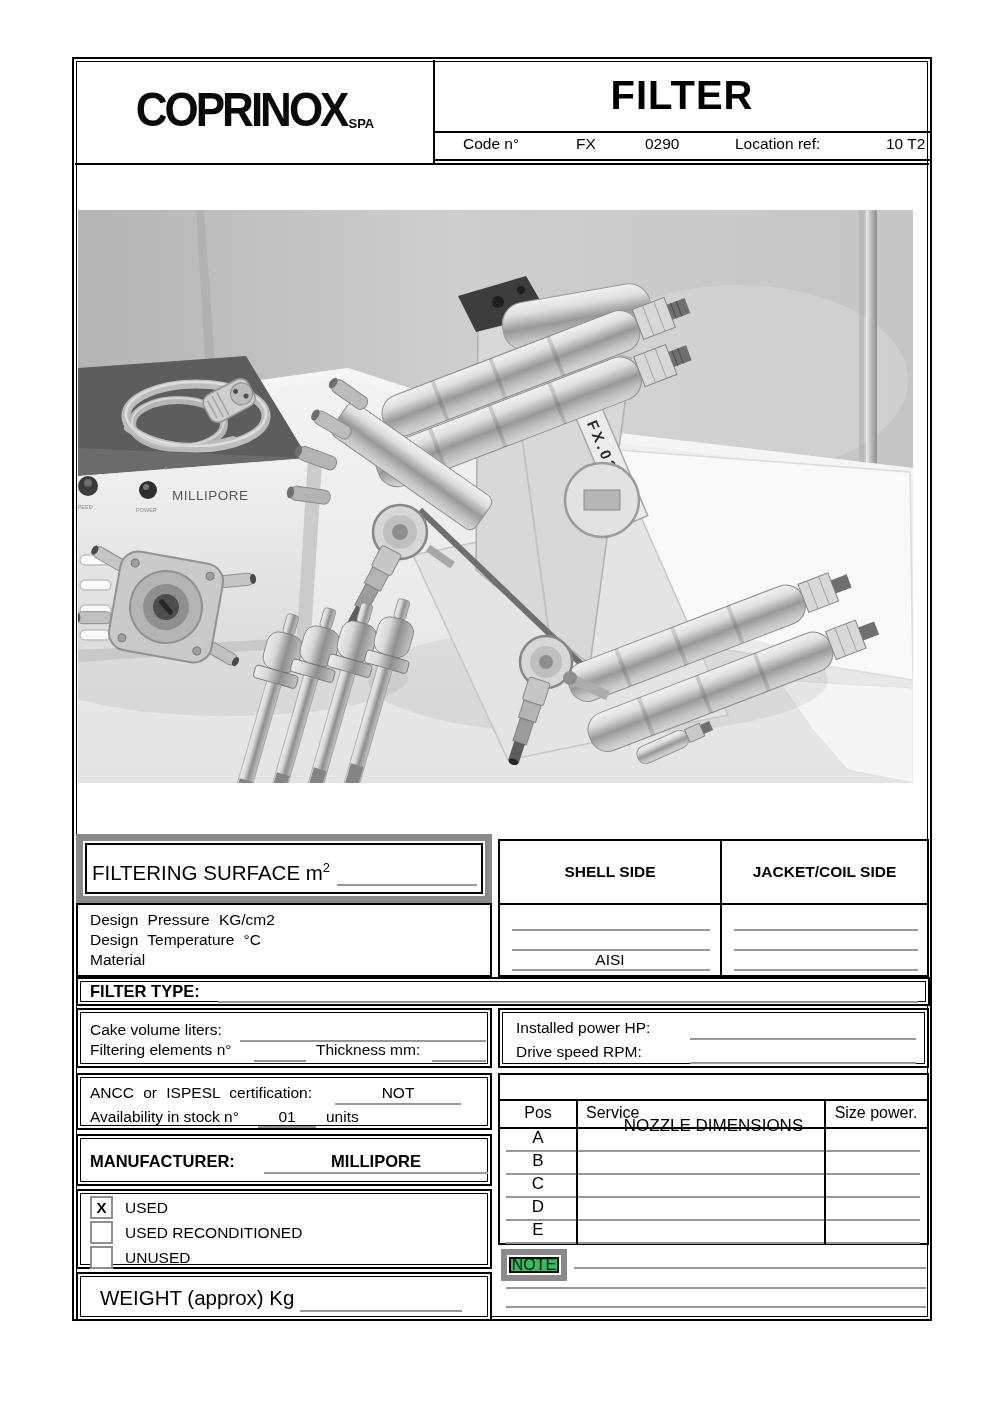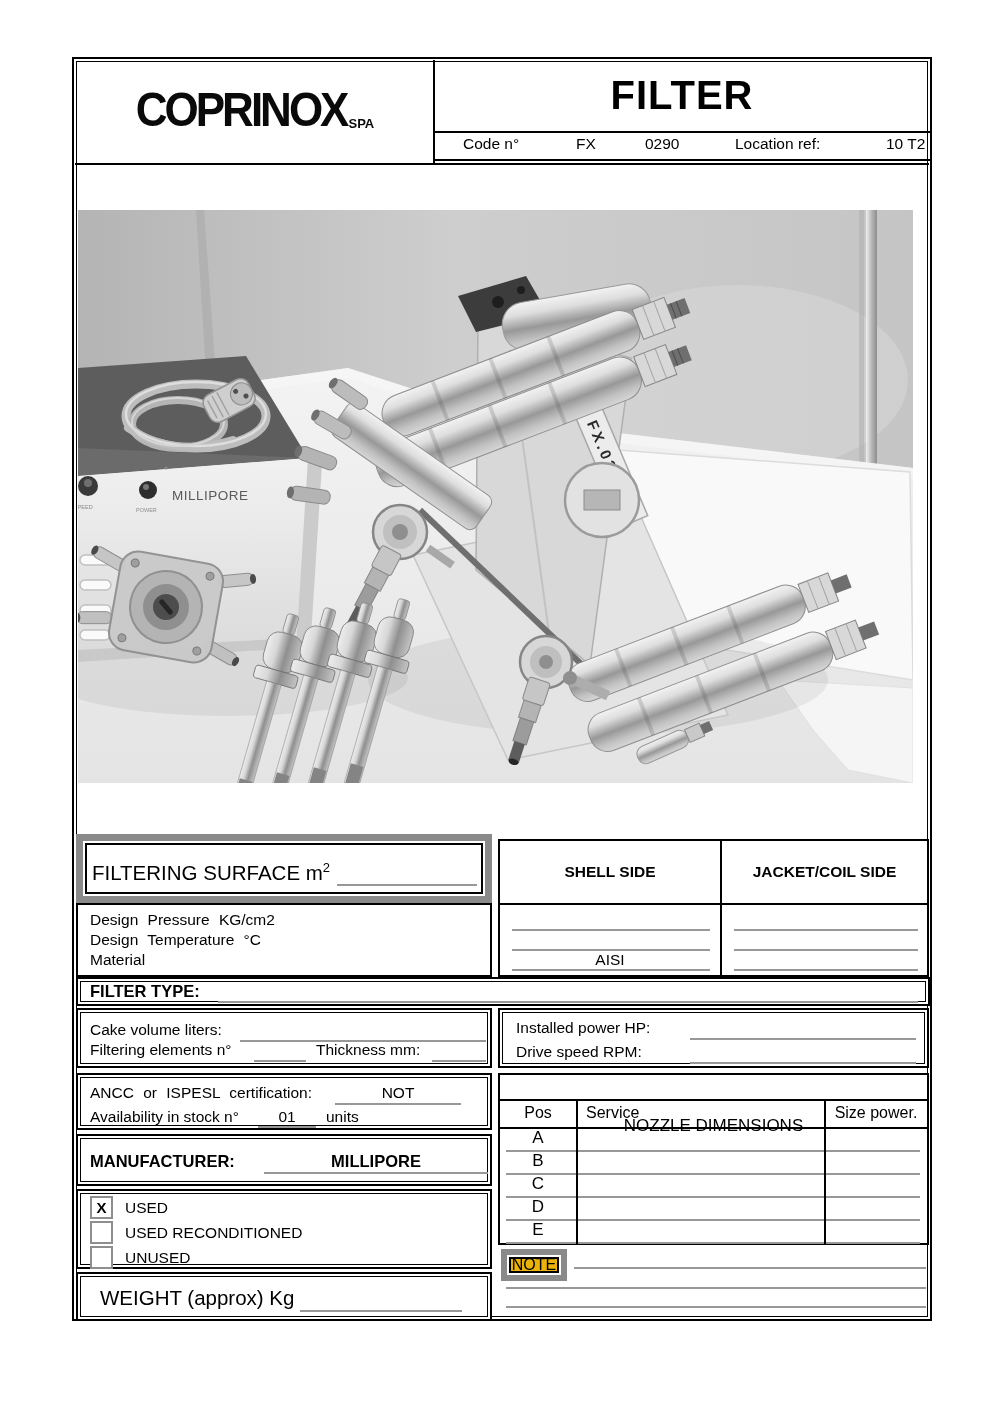--- a/index.html
+++ b/index.html
@@ -428,20 +428,20 @@
 
   <div class="lab ctr" style="left:500px; top:1128px; width:76px; font-size:17px;">A</div>
   <div class="lab ctr" style="left:500px; top:1151px; width:76px; font-size:17px;">B</div>
   <div class="lab ctr" style="left:500px; top:1174px; width:76px; font-size:17px;">C</div>
   <div class="lab ctr" style="left:500px; top:1197px; width:76px; font-size:17px;">D</div>
   <div class="lab ctr" style="left:500px; top:1220px; width:76px; font-size:17px;">E</div>
 
   <div class="vline" style="left:576px; top:1099px; height:146px;"></div>
   <div class="vline" style="left:824px; top:1099px; height:146px;"></div>
 
-  <div class="abs ctr" style="left:501px; top:1249px; width:66px; height:32px; border:6px solid #8a8a8a; background:#eab308; box-shadow: inset 0 0 0 2px #fff, inset 0 0 0 4px #000; font-size:16px;">
+  <div class="abs ctr" style="left:501px; top:1249px; width:66px; height:32px; border:6px solid #8a8a8a; background:#22c55e; box-shadow: inset 0 0 0 2px #fff, inset 0 0 0 4px #000; font-size:16px;">
     <span>NOTE</span>
   </div>
   <div class="uline" style="left:574px; top:1267px; width:352px;"></div>
   <div class="uline" style="left:506px; top:1287px; width:420px;"></div>
   <div class="uline" style="left:506px; top:1306px; width:420px;"></div>
 
 </div>
 
 </body></html>

